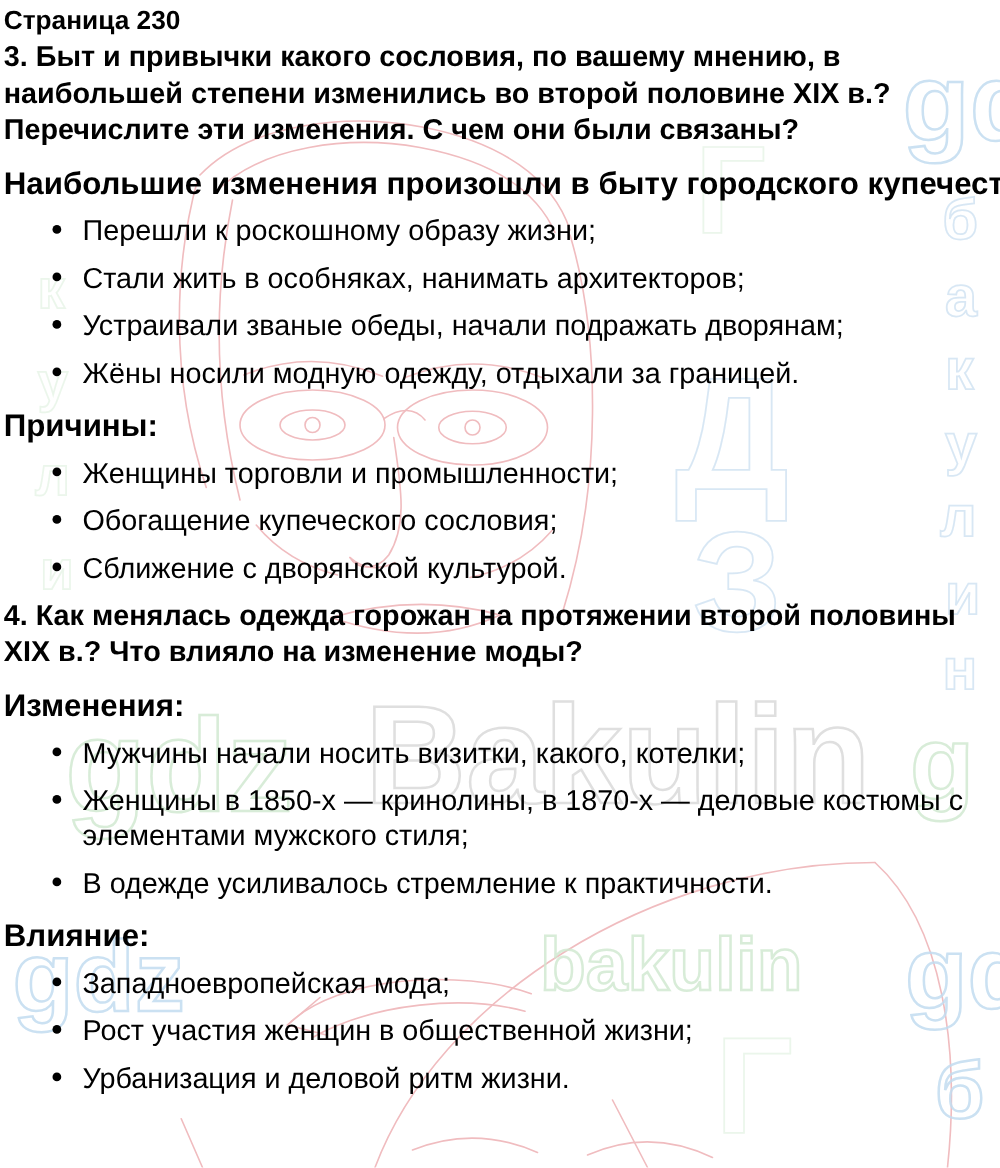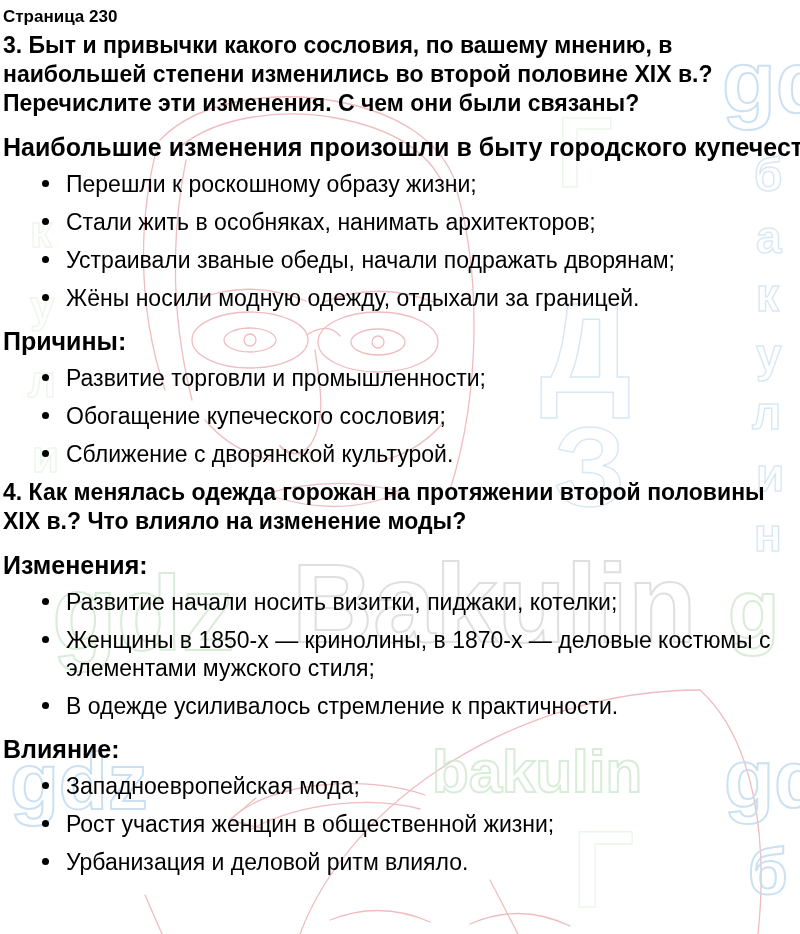--- a/index.html
+++ b/index.html
@@ -10,21 +10,21 @@
     overflow:hidden;
     position:relative;
     color:#000;
   }
   
   .content {
     position:relative; z-index:2;
     padding:4px 0 0 3px;
     width:777px;
   }
-  .page-label { font-size:17px; font-weight:bold; line-height:26px; }
+  .page-label { font-size:21px; font-weight:bold; line-height:26px; }
   .q-title { font-size:23px; font-weight:bold; line-height:29px; margin-top:1px; }
   .q4 { }
   .blk-head { font-size:25px; font-weight:bold; line-height:28px; margin-top:15px; white-space:nowrap; }
   ul.answers { list-style:none; margin:9px 0 0 0; padding:0; }
   ul.answers li {
     position:relative; padding-left:63px;
     font-size:23px; line-height:28px; margin-bottom:10px;
   }
   ul.answers li::before {
     content:""; position:absolute; left:39px; top:10px;
@@ -127,34 +127,34 @@
   <div class="blk-head">Наибольшие изменения произошли в быту городского купечества:</div>
   <ul class="answers">
     <li>Перешли к роскошному образу жизни;</li>
     <li>Стали жить в особняках, нанимать архитекторов;</li>
     <li>Устраивали званые обеды, начали подражать дворянам;</li>
     <li>Жёны носили модную одежду, отдыхали за границей.</li>
   </ul>
 
   <div class="blk-head">Причины:</div>
   <ul class="answers">
-    <li>Развитие торговли и промышленности;</li>
+    <li>Женщины торговли и промышленности;</li>
     <li>Обогащение купеческого сословия;</li>
     <li>Сближение с дворянской культурой.</li>
   </ul>
 
   <div class="q-title q4">4. Как менялась одежда горожан на протяжении второй половины XIX в.? Что влияло на изменение моды?</div>
 
   <div class="blk-head">Изменения:</div>
   <ul class="answers">
-    <li>Развитие начали носить визитки, пиджаки, котелки;</li>
+    <li>Мужчины начали носить визитки, какого, котелки;</li>
     <li>Женщины в 1850-х — кринолины, в 1870-х — деловые костюмы с элементами мужского стиля;</li>
     <li>В одежде усиливалось стремление к практичности.</li>
   </ul>
 
   <div class="blk-head">Влияние:</div>
   <ul class="answers">
     <li>Западноевропейская мода;</li>
     <li>Рост участия женщин в общественной жизни;</li>
-    <li>Урбанизация и деловой ритм влияло.</li>
+    <li>Урбанизация и деловой ритм жизни.</li>
   </ul>
 
 </div>
 
 </body></html>

